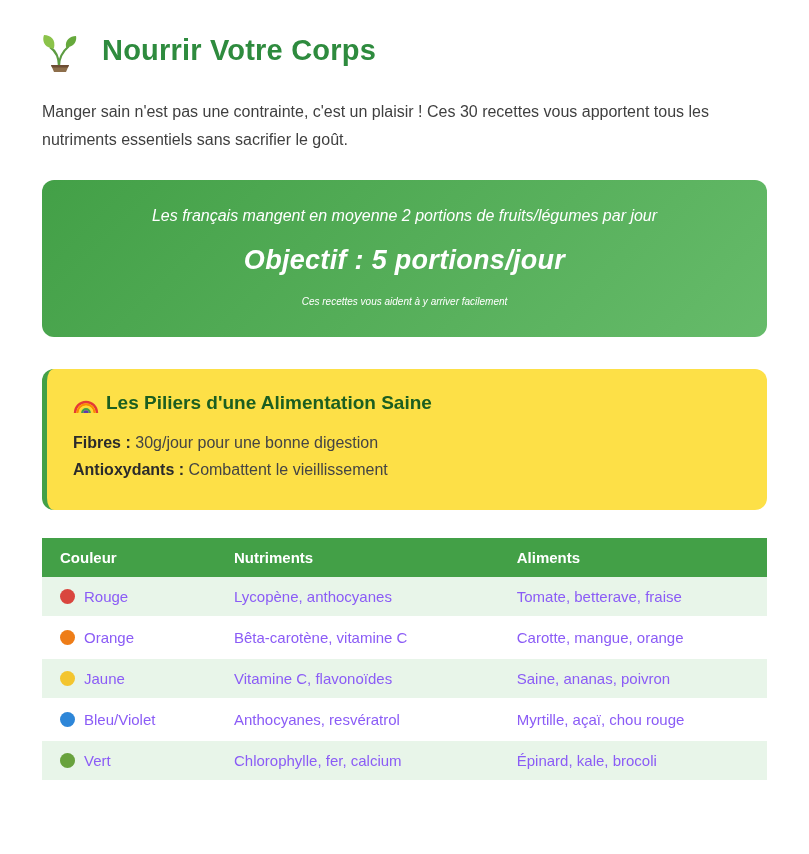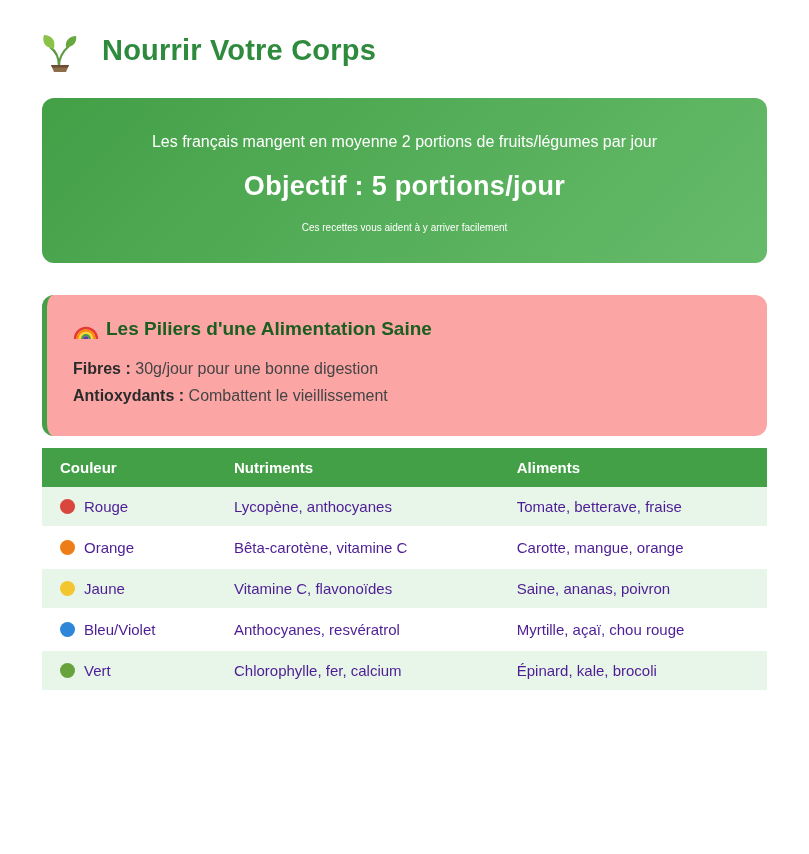--- a/index.html
+++ b/index.html
@@ -35,39 +35,40 @@
     margin-bottom: 26px;
     max-width: 725px;
   }
 
   
   .banner {
     background: linear-gradient(135deg, #43a047 0%, #66bb6a 100%);
     border-radius: 12px;
     color: #ffffff;
     text-align: center;
-    padding: 35px 30px 30px 30px;
+    padding: 27px 30px 30px 30px;
     margin-bottom: 32px;
+    font-style: italic;
   }
   .banner-line1 { font-size: 16px; margin-bottom: 20px; }
   .banner-headline {
     font-size: 27px;
     font-weight: 800;
     letter-spacing: 0.3px;
     margin-bottom: 20px;
   }
   .banner-line2 { font-size: 10px; }
 
   
   .pillars {
-    background: #fca5a5;
+    background: #fde047;
     border-left: 5px solid #43a047;
     border-radius: 12px;
     padding: 22px 16px 26px 26px;
-    margin-bottom: 12px;
+    margin-bottom: 28px;
   }
   .pillars-title {
     display: flex;
     align-items: center;
     gap: 7px;
     font-size: 19px;
     font-weight: 800;
     color: #1b5e20;
     margin-bottom: 15px;
   }
@@ -88,21 +89,21 @@
   table.color-table thead th {
     background: #43a047;
     color: #ffffff;
     font-weight: 700;
     font-size: 15px;
     text-align: left;
     padding: 11px 18px;
   }
   table.color-table td {
     padding: 11px 18px;
-    color: #4c1d95;
+    color: #8b5cf6;
     border-bottom: 2px solid #ffffff;
   }
   table.color-table tbody tr:nth-child(odd)  { background: #e8f5e9; }
   table.color-table tbody tr:nth-child(even) { background: #ffffff; }
   .col-couleur   { width: 24%; }
   .col-nutriments{ width: 39%; }
   .col-aliments  { width: 37%; }
   .dot {
     display: inline-block;
     width: 15px;
@@ -122,20 +123,21 @@
       <path d="M17 32 C17 24 15 18 8 13" stroke="#5d9b42" stroke-width="2.2" fill="none"></path>
       <path d="M17 32 C17 26 20 18 27 12" stroke="#5d9b42" stroke-width="2.2" fill="none"></path>
       <path d="M9 14 C2 13 0 6 2 1 C9 1 14 6 12 14 C11 15 10 15 9 14 Z" fill="#8bc34a"></path>
       <path d="M26 13 C33 12 35 6 34 2 C28 2 23 6 24 13 C25 14 25 14 26 13 Z" fill="#66a93c"></path>
       <path d="M9 31 L27 31 L24 38 L12 38 Z" fill="#8d6e4b"></path>
       <path d="M9 31 L27 31 L26 33.5 L10 33.5 Z" fill="#6d4c33"></path>
     </svg>
     <h1>Nourrir Votre Corps</h1>
   </div>
 
+  <p class="intro">Manger sain n'est pas une contrainte, c'est un plaisir ! Ces 30 recettes vous apportent tous les nutriments essentiels sans sacrifier le goût.</p>
 
   <div class="banner">
     <div class="banner-line1">Les français mangent en moyenne 2 portions de fruits/légumes par jour</div>
     <div class="banner-headline">Objectif : 5 portions/jour</div>
     <div class="banner-line2">Ces recettes vous aident à y arriver facilement</div>
   </div>
 
   <div class="pillars">
     <div class="pillars-title">
       <svg class="rainbow" viewBox="0 0 26 24" aria-hidden="true">

